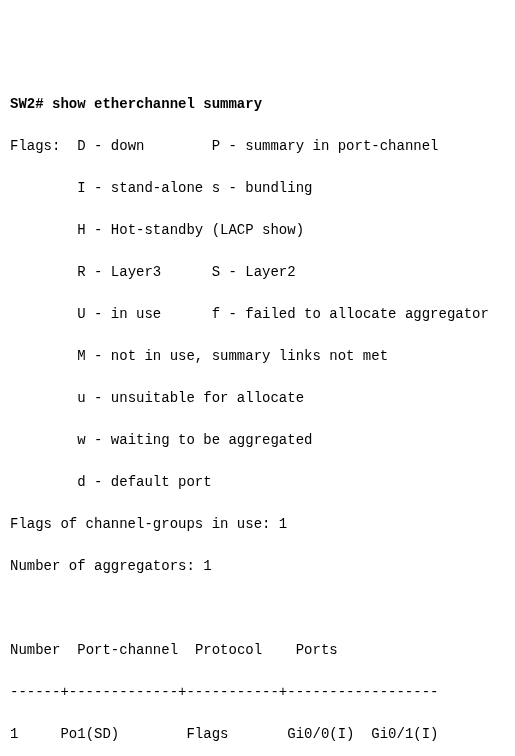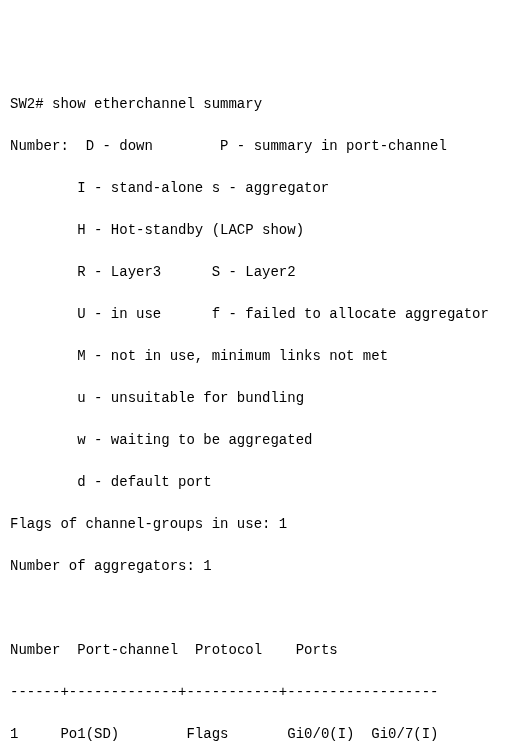--- a/index.html
+++ b/index.html
@@ -7,44 +7,44 @@
     font-size: 14px;
     line-height: 1.5;
     background: #fff;
     color: #000;
     padding: 10px;
     margin: 0;
     white-space: pre;
     width: 515px;
     box-sizing: border-box;
   }
-  .bold { font-weight: normal; }
+  .bold { font-weight: bold; }
   [data-line] { display: block; }
 </style>
 </head>
 <body>
 
 
 
 <span data-line=""><span class="bold">SW2#</span> <span class="bold">show etherchannel summary</span></span>
-<span data-line=""><span>Number:</span>  <span>D - down</span>        <span>P - summary in port-channel</span></span>
-<span data-line="">        <span>I - stand-alone</span> <span>s - aggregator</span></span>
+<span data-line=""><span>Flags:</span>  <span>D - down</span>        <span>P - summary in port-channel</span></span>
+<span data-line="">        <span>I - stand-alone</span> <span>s - bundling</span></span>
 <span data-line="">        <span>H - Hot-standby (LACP show)</span></span>
 <span data-line="">        <span>R - Layer3</span>      <span>S - Layer2</span></span>
 <span data-line="">        <span>U - in use</span>      <span>f - failed to allocate aggregator</span></span>
-<span data-line="">        <span>M - not in use, minimum links not met</span></span>
-<span data-line="">        <span>u - unsuitable for bundling</span></span>
+<span data-line="">        <span>M - not in use, summary links not met</span></span>
+<span data-line="">        <span>u - unsuitable for allocate</span></span>
 <span data-line="">        <span>w - waiting to be aggregated</span></span>
 <span data-line="">        <span>d - default port</span></span>
 <span data-line=""><span>Flags of channel-groups in use:</span> <span>1</span></span>
 <span data-line=""><span>Number of aggregators:</span> <span>1</span></span>
 <span data-line=""> </span>
 <span data-line=""><span>Number</span>  <span>Port-channel</span>  <span>Protocol</span>    <span>Ports</span></span>
 <span data-line="">------+-------------+-----------+------------------</span>
-<span data-line=""><span>1</span>     <span>Po1(SD)</span>        <span>Flags</span>       <span>Gi0/0(I)</span>  <span>Gi0/7(I)</span></span>
+<span data-line=""><span>1</span>     <span>Po1(SD)</span>        <span>Flags</span>       <span>Gi0/0(I)</span>  <span>Gi0/1(I)</span></span>
 
 
 
 
 
 
 
 
 
 

